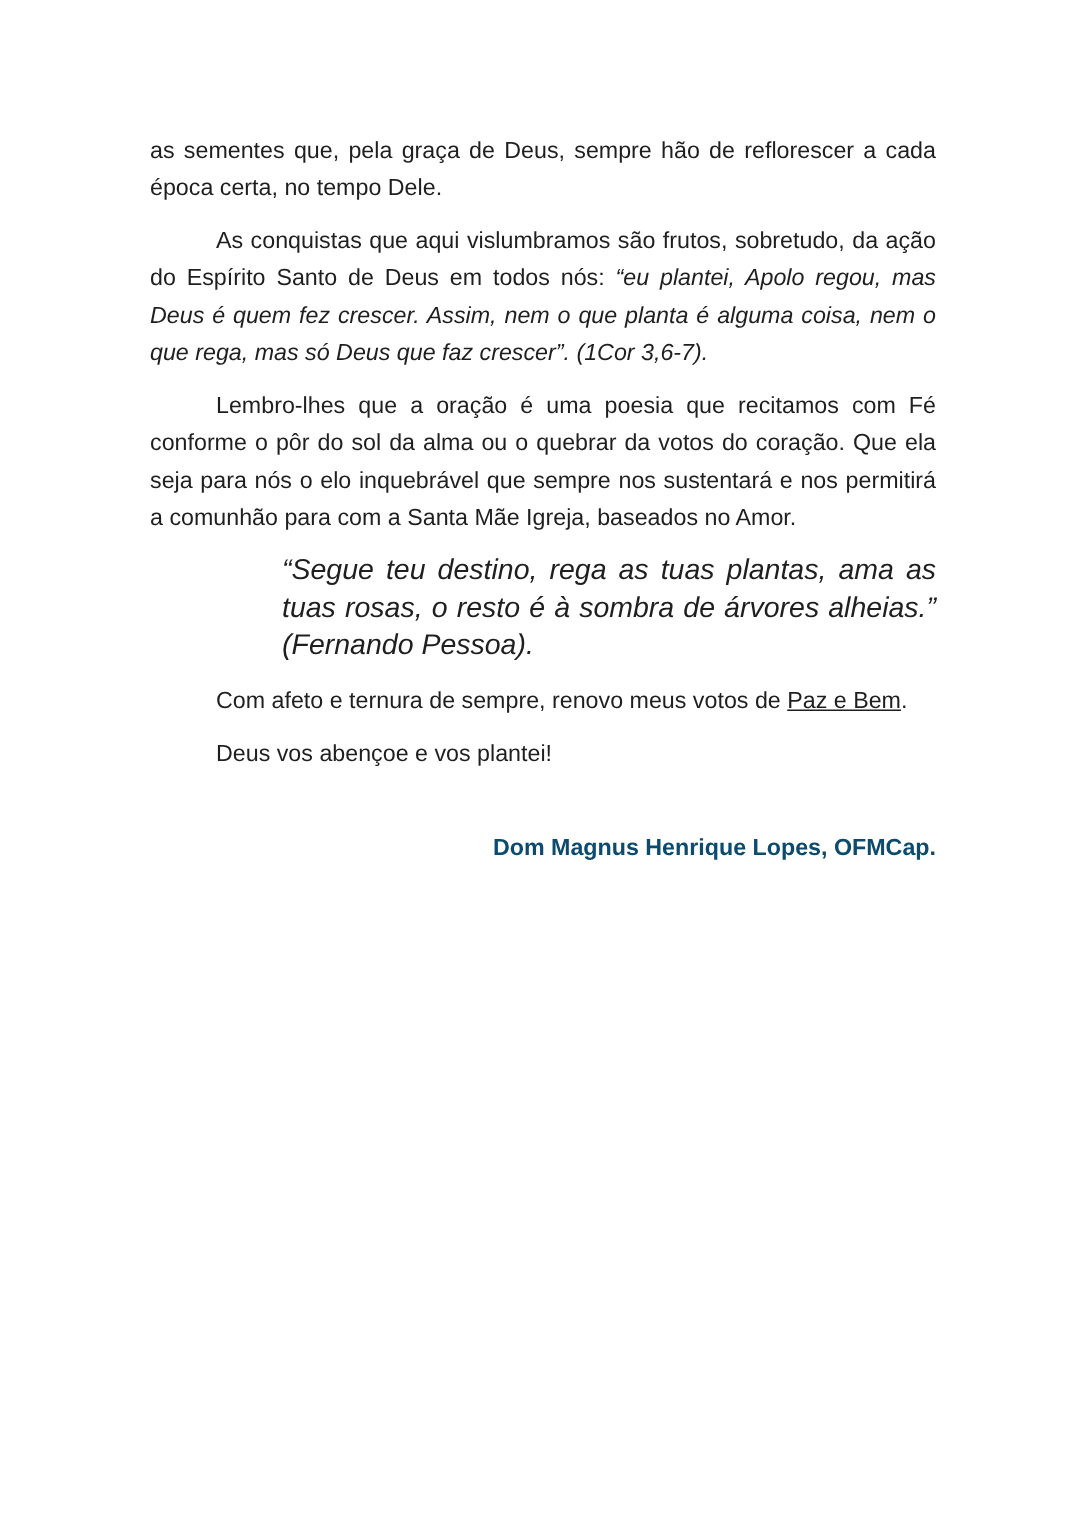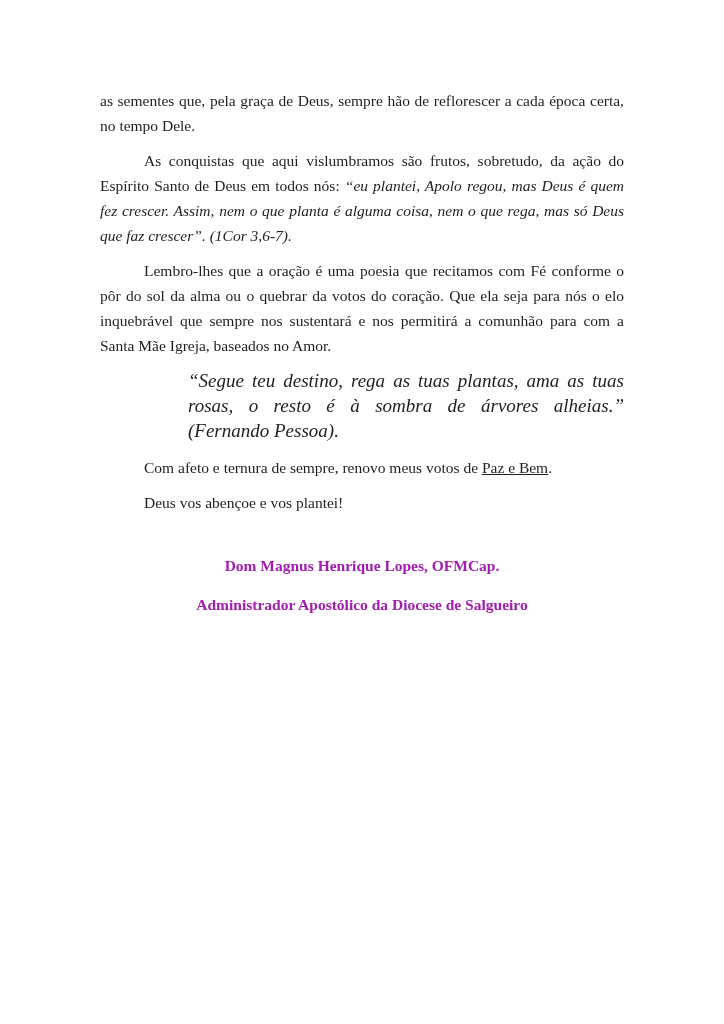--- a/index.html
+++ b/index.html
@@ -5,21 +5,21 @@
   html, body {
     margin: 0;
     padding: 0;
     background: #ffffff;
   }
   .page {
     position: relative;
     width: 724px;
     height: 1024px;
     background: #ffffff;
-    font-family: Liberation Serif, serif;
+    font-family: Liberation Sans, sans-serif;
     color: #1f1f1f;
     overflow: hidden;
   }
   .content {
     position: absolute;
     top: 88px;
     left: 100px;
     width: 524px;
   }
   p.body-text {
@@ -48,22 +48,21 @@
   }
   .signature {
     margin-top: 38px;
     text-align: right;
   }
   .signature p {
     margin: 0 0 13px 0;
     font-size: 15.5px;
     line-height: 26px;
     font-weight: bold;
-    color: #a21caf;
-    text-align: center;
+    color: #0c4a6e;
   }
 </style>
 </head>
 <body>
 
 <div class="page">
   <div class="content">
 
     <p class="body-text">as sementes que, pela graça de Deus, sempre hão de reflorescer a cada época certa, no tempo Dele.</p>
 
@@ -72,17 +71,16 @@
     <p class="body-text indent">Lembro-lhes que a oração é uma poesia que recitamos com Fé conforme o pôr do sol da alma ou o quebrar da votos do coração. Que ela seja para nós o elo inquebrável que sempre nos sustentará e nos permitirá a comunhão para com a Santa Mãe Igreja, baseados no Amor.</p>
 
     <p class="pessoa-quote">“Segue teu destino, rega as tuas plantas, ama as tuas rosas, o resto é à sombra de árvores alheias.” (Fernando Pessoa).</p>
 
     <p class="body-text indent"><span>Com afeto e ternura de sempre, renovo meus votos de </span><span class="underline">Paz e Bem</span><span>.</span></p>
 
     <p class="body-text indent">Deus vos abençoe e vos plantei!</p>
 
     <div class="signature">
       <p>Dom Magnus Henrique Lopes, OFMCap.</p>
-      <p>Administrador Apostólico da Diocese de Salgueiro</p>
     </div>
 
   </div>
 </div>
 
 </body></html>

